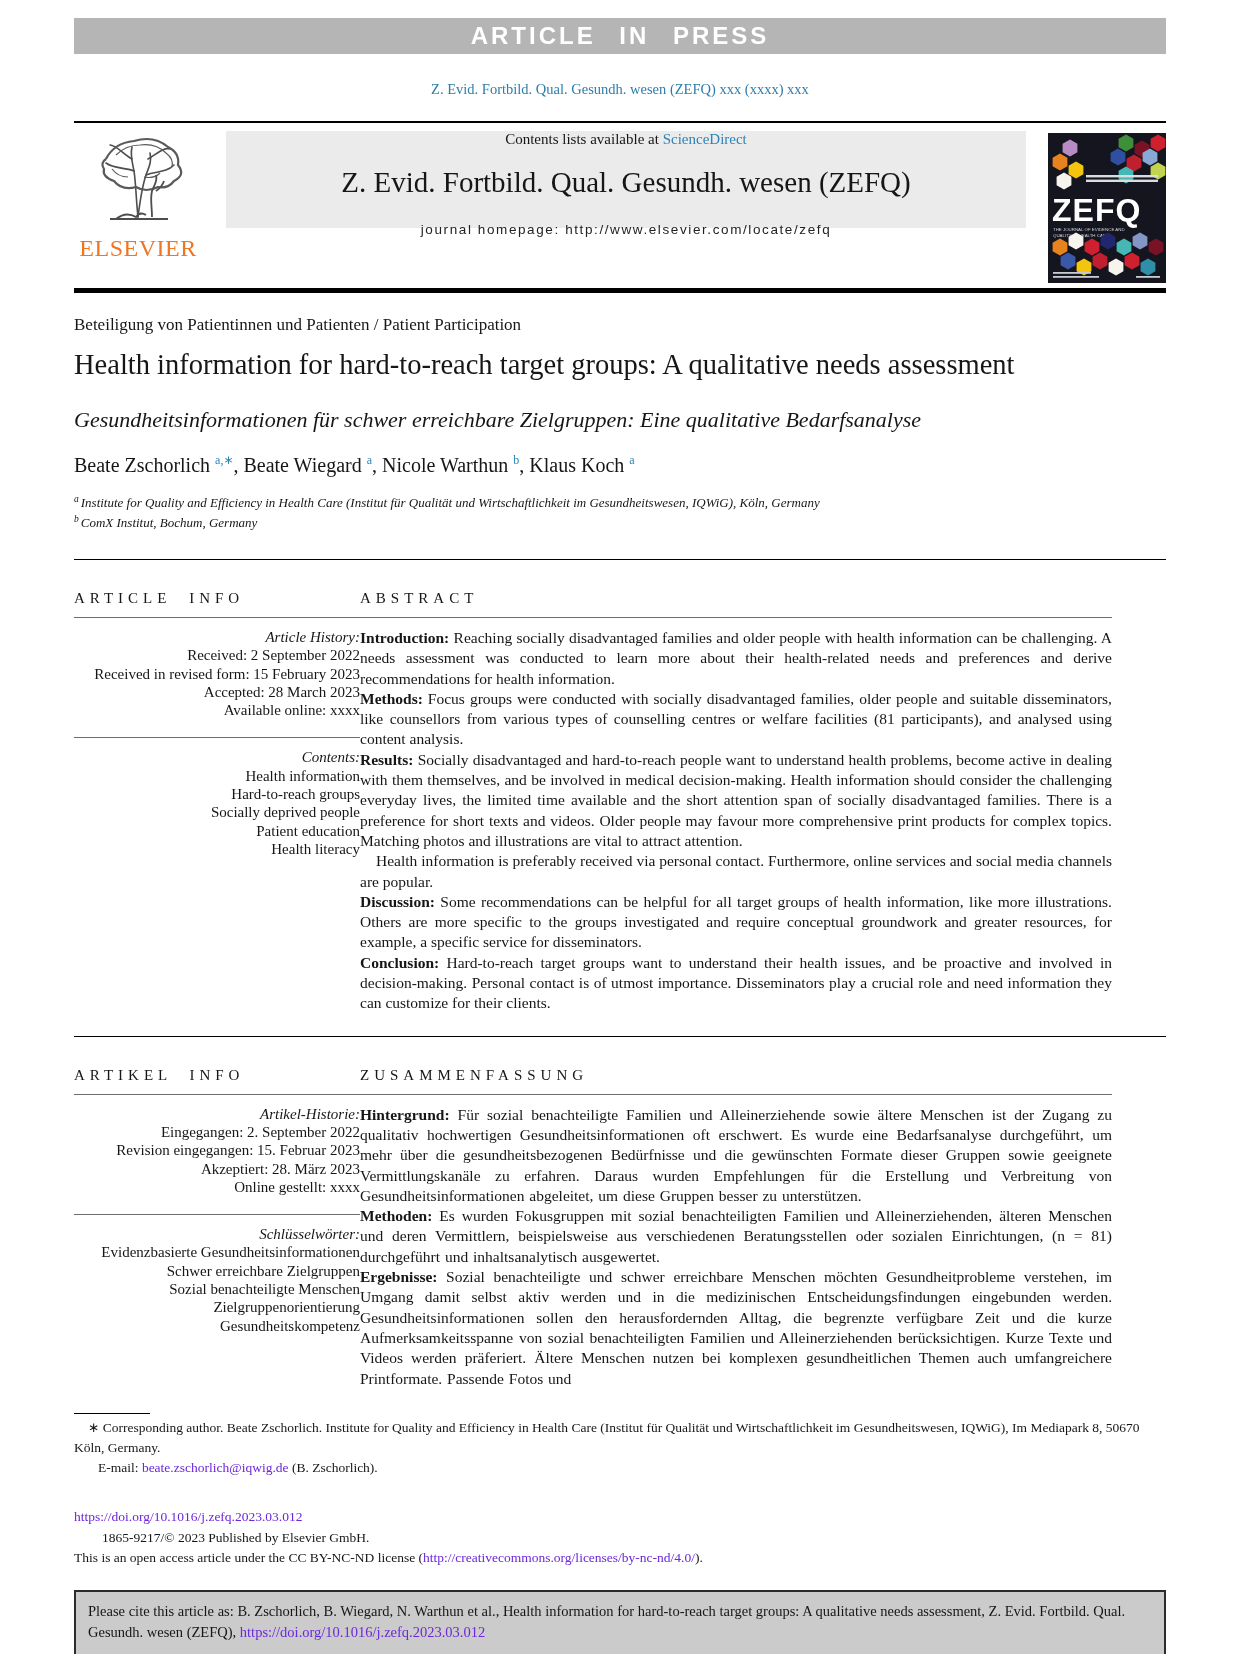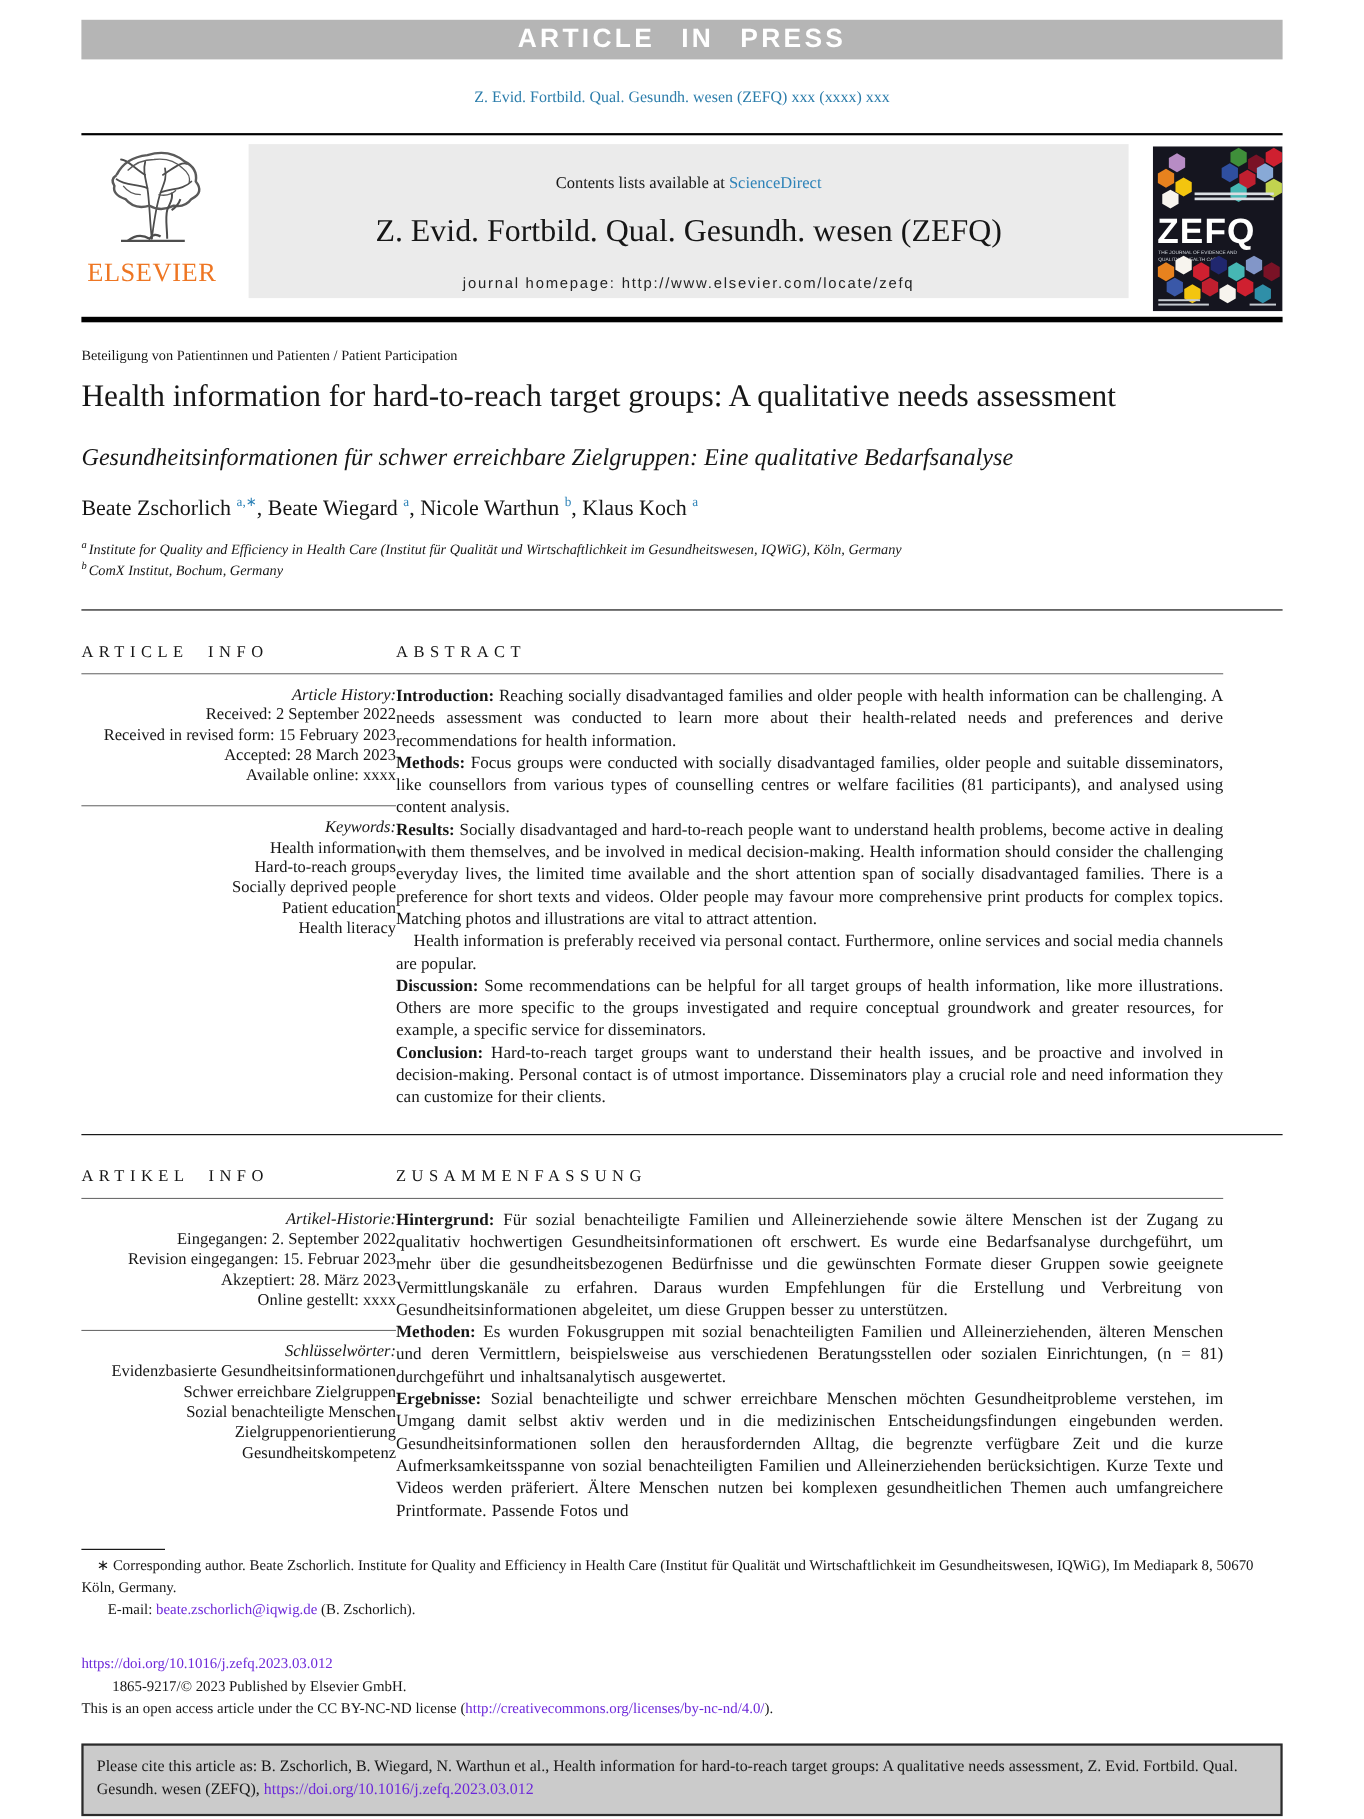--- a/index.html
+++ b/index.html
@@ -12,30 +12,30 @@
     font-size:24px;letter-spacing:3px;word-spacing:14px;}
 
   
   .cite-line{margin-top:27px;text-align:center;color:#2c7dab;font-size:14.5px;}
 
   
   .masthead{margin-top:23px;border-top:2px solid #000;padding-top:4px;display:flex;align-items:flex-start;}
   .logo-block{width:128px;flex:0 0 128px;text-align:center;}
   .logo-block svg{display:block;margin:2px auto 0;}
   .elsevier-word{color:#ee7623;font-size:24px;letter-spacing:.5px;margin-top:2px;font-family:"Liberation Serif",serif;}
-  .graybox{flex:1;background:#ebebeb;margin:4px 22px 0 24px;height:140px;text-align:center;padding-top:28px;box-sizing:border-box;}
+  .graybox{flex:1;background:#ebebeb;margin:4px 22px 0 24px;height:97px;text-align:center;padding-top:0;box-sizing:border-box;}
   .contents-line{font-size:15px;}
   .contents-line a{color:#2e83b8;text-decoration:none;}
   .journal-title{font-size:29px;margin-top:18px;}
   .homepage-line{font-family:"Liberation Sans",sans-serif;font-size:13.5px;letter-spacing:1.6px;margin-top:23px;color:#222;}
   .cover{flex:0 0 118px;width:118px;height:150px;margin-top:6px;}
   .thickbar{height:5px;background:#000;margin-top:5px;}
 
   
-  .section-label{font-size:13px;margin-top:22px;}
+  .section-label{font-size:17px;margin-top:22px;}
   .art-title{font-size:28.5px;font-weight:normal;margin:14px 0 0 0;}
   .art-subtitle{font-size:22px;font-style:italic;font-weight:normal;margin:26px 0 0 0;}
   .authors{font-size:20px;margin-top:20px;}
   .authors sup{color:#2e83b8;font-size:12px;}
   .affils{margin-top:16px;font-size:13px;font-style:italic;line-height:1.45;}
   .affils sup{font-size:9.5px;margin-right:2px;}
 
   
   .info-grid{display:grid;grid-template-columns:286px 752px;border-top:1.5px solid #000;margin-top:26px;}
   .col-head{font-size:15px;letter-spacing:5px;word-spacing:9px;margin-top:30px;}
@@ -180,21 +180,21 @@
       <div class="rule"></div>
       <div class="info-body">
         <div class="lbl">Article History:</div>
         <div>Received: 2 September 2022</div>
         <div>Received in revised form: 15 February 2023</div>
         <div>Accepted: 28 March 2023</div>
         <div>Available online: xxxx</div>
       </div>
       <div class="rule" style="margin-top:18px;"></div>
       <div class="info-body">
-        <div class="lbl">Keywords:</div>
+        <div class="lbl">Contents:</div>
         <div>Health information</div>
         <div>Hard-to-reach groups</div>
         <div>Socially deprived people</div>
         <div>Patient education</div>
         <div>Health literacy</div>
       </div>
     </div>
     <div class="col-right">
       <div class="col-head">ABSTRACT</div>
       <div class="rule"></div>

